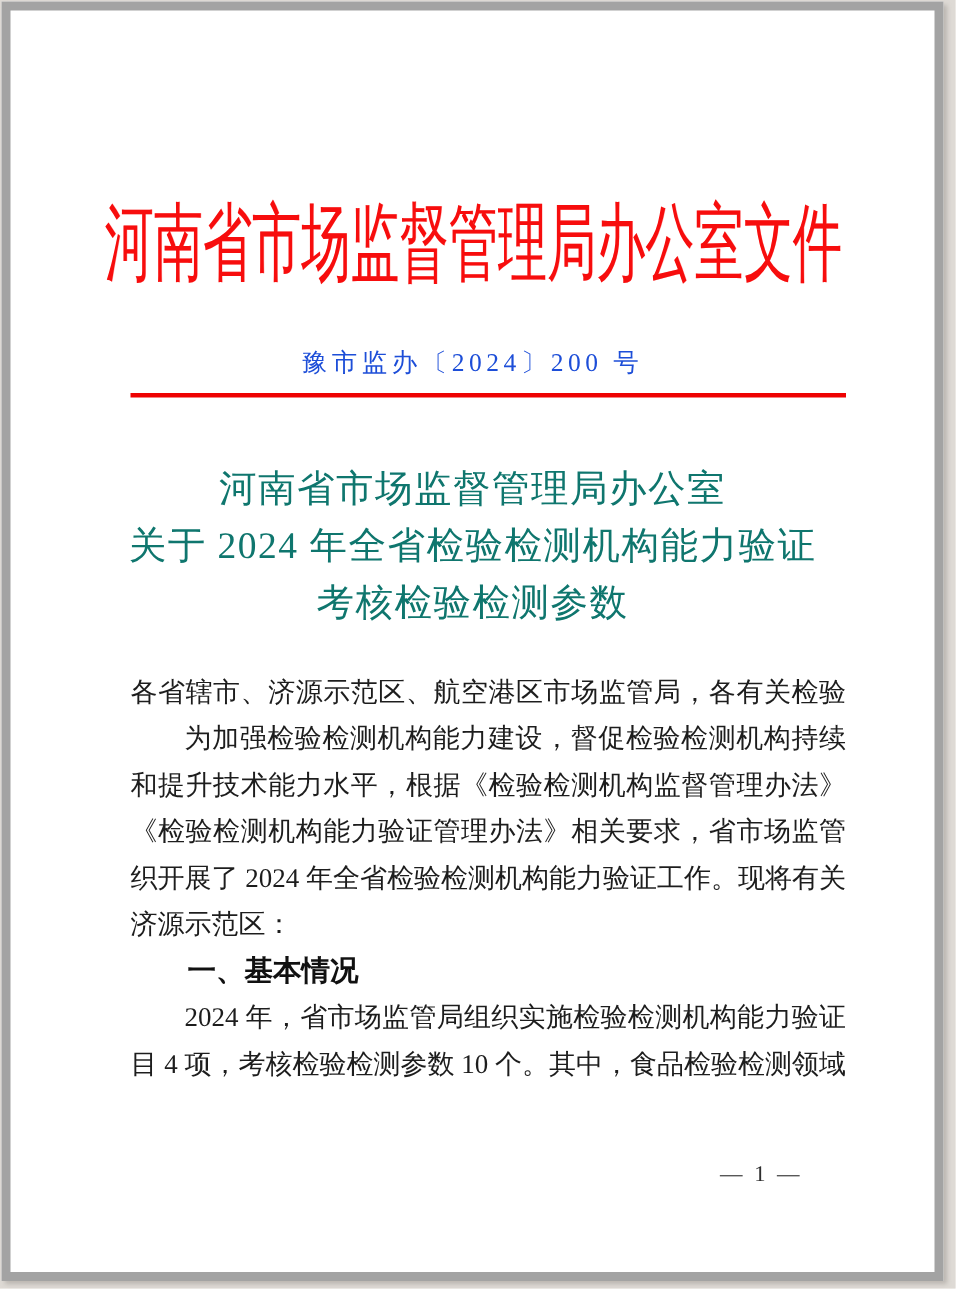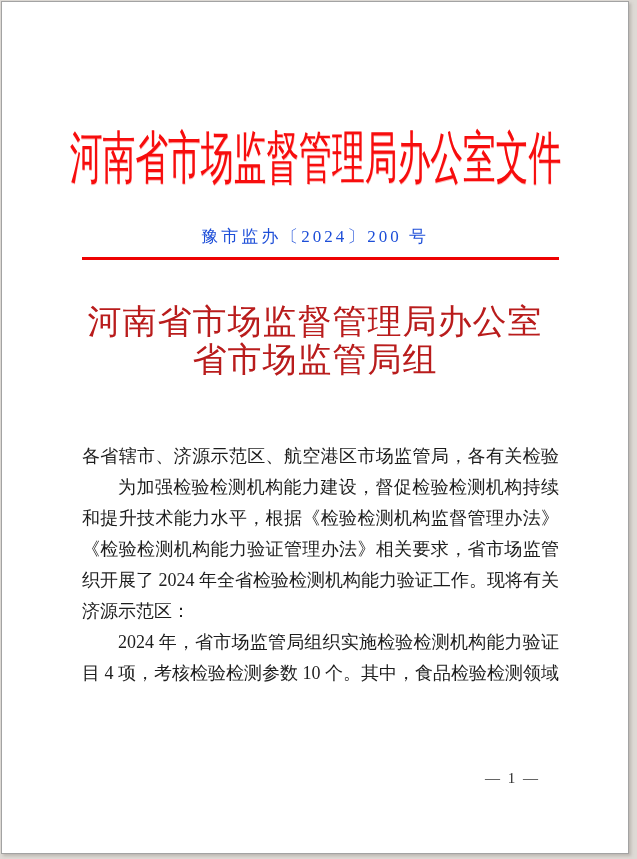--- a/index.html
+++ b/index.html
@@ -15,21 +15,21 @@
     background: #dedad5;
     overflow: hidden;
   }
   .page {
     position: absolute;
     left: 1px;
     top: 1px;
     width: 628px;
     height: 853px;
     background: #ffffff;
-    border: 1px solid #a3a3a3;
+    border: 6px solid #a3a3a3;
     box-shadow: 2px 2px 3px rgba(120,115,110,0.35);
     box-sizing: border-box;
     padding-left: 48px;
   }
   
   .red-header {
     position: absolute;
     top: 121px;
     left: 0;
     width: 100%;
@@ -69,22 +69,22 @@
     height: 3px;
     background: #ee0202;
   }
   
   .doc-title {
     position: absolute;
     top: 301px;
     left: 0;
     width: 100%;
     text-align: center;
-    color: #b91c1c;
-    font-size: 34px;
+    color: #0f766e;
+    font-size: 25px;
     line-height: 38px;
     letter-spacing: 1px;
   }
   
   .doc-body {
     position: absolute;
     top: 439px;
     left: 80px;
     width: 477px;
     color: #1d1d1d;
@@ -129,30 +129,32 @@
     <div class="red-header">
       <span class="masthead-text">河南省市场监督管理局办公室文件</span>
     </div>
 
     <div class="doc-number">豫市监办〔2024〕200 号</div>
 
     <div class="red-line"></div>
 
     <div class="doc-title">
       <div>河南省市场监督管理局办公室</div>
-      <div>省市场监管局组</div>
+      <div>关于 2024 年全省检验检测机构能力验证</div>
+      <div>考核检验检测参数</div>
     </div>
 
     <div class="doc-body">
         <div class="body-line justify">各省辖市、济源示范区、航空港区市场监管局，各有关检验检测</div>
         <div class="body-line justify indent">为加强检验检测机构能力建设，督促检验检测机构持续保持</div>
         <div class="body-line justify">和提升技术能力水平，根据《检验检测机构监督管理办法》以及</div>
         <div class="body-line justify">《检验检测机构能力验证管理办法》相关要求，省市场监管局组</div>
         <div class="body-line justify">织开展了 2024 年全省检验检测机构能力验证工作。现将有关情</div>
         <div class="body-line">济源示范区：</div>
+        <div class="body-line indent heading">一、基本情况</div>
         <div class="body-line justify indent">2024 年，省市场监管局组织实施检验检测机构能力验证项</div>
         <div class="body-line justify">目 4 项，考核检验检测参数 10 个。其中，食品检验检测领域能</div>
       </div>
 
     <div class="page-number">— 1 —</div>
 
   </div>
 </div>
 
 </body></html>

